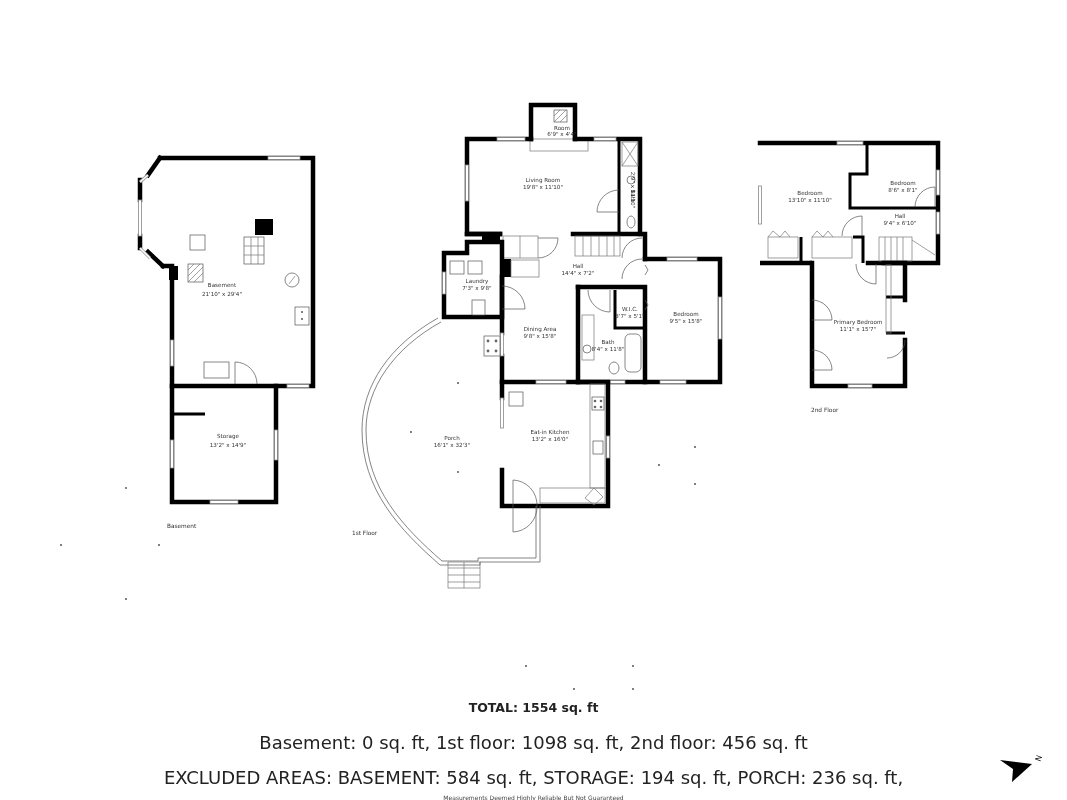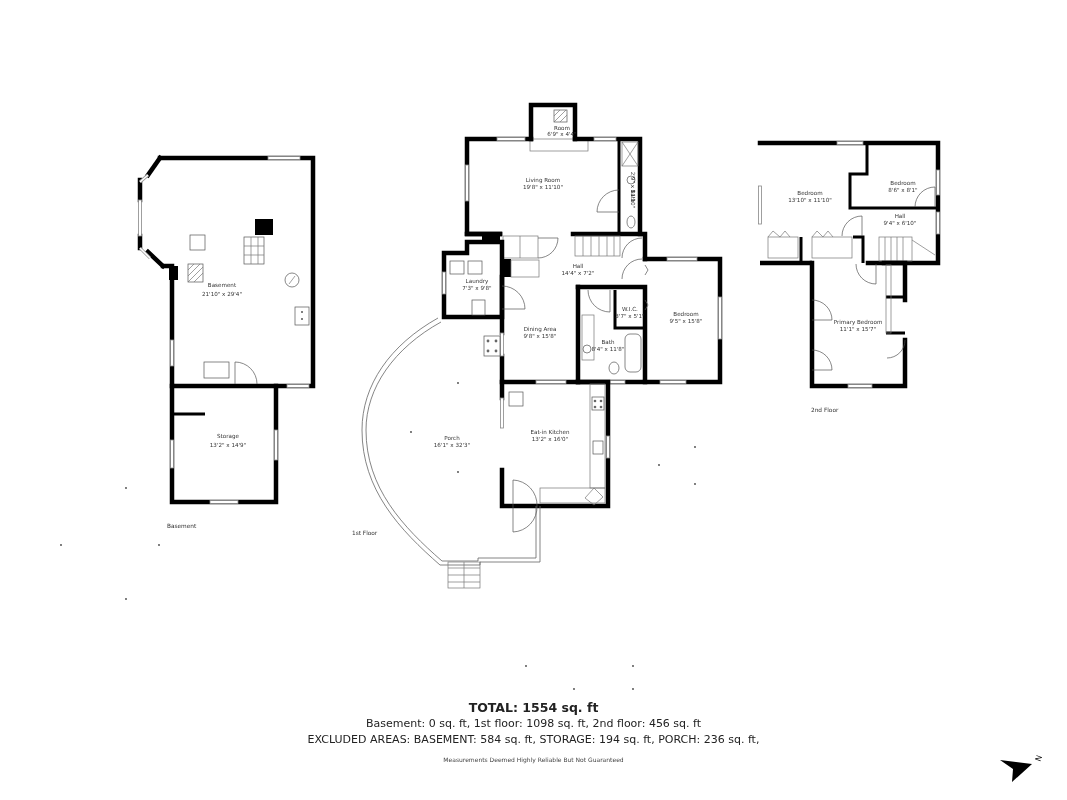--- a/index.html
+++ b/index.html
@@ -11,21 +11,21 @@
   .fix { fill: #fff; stroke: #555; stroke-width: 0.7; }
   .door { fill: none; stroke: #555; stroke-width: 0.7; }
   .thin { fill: none; stroke: #777; stroke-width: 0.7; }
   .porch { fill: none; stroke: #666; stroke-width: 0.8; }
   .dot { fill: #444; }
   .room-name { font-family: "DejaVu Sans", sans-serif; font-size: 5.6px; fill: #333; text-anchor: middle; }
   .room-dim { font-family: "DejaVu Sans", sans-serif; font-size: 5.6px; fill: #333; text-anchor: middle; }
   .floor-label { font-family: "DejaVu Sans", sans-serif; font-size: 5.8px; fill: #333; }
   .summary { position: absolute; left: 0; width: 1067px; text-align: center; top: 700px; color: #222; font-family: "DejaVu Sans", sans-serif; }
   .summary .total { font-weight: bold; font-size: 12.5px; line-height: 16px; }
-  .summary .line { font-size: 11px; line-height: 16px; }
+  .summary .line { font-size: 18px; line-height: 16px; margin-top: 19px; }
   .summary .disclaimer { font-size: 6px; margin-top: 8px; color: #444; }
   .compass { position: absolute; left: 998px; top: 752px; width: 46px; height: 32px; }
 </style>
 </head>
 <body>
 
 <svg id="plan" viewBox="0 0 1067 800" xmlns="http://www.w3.org/2000/svg">
 
   <g>
 

